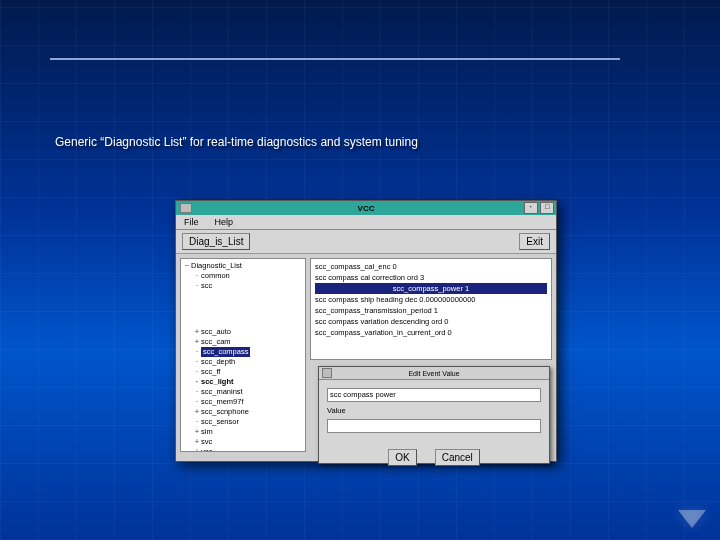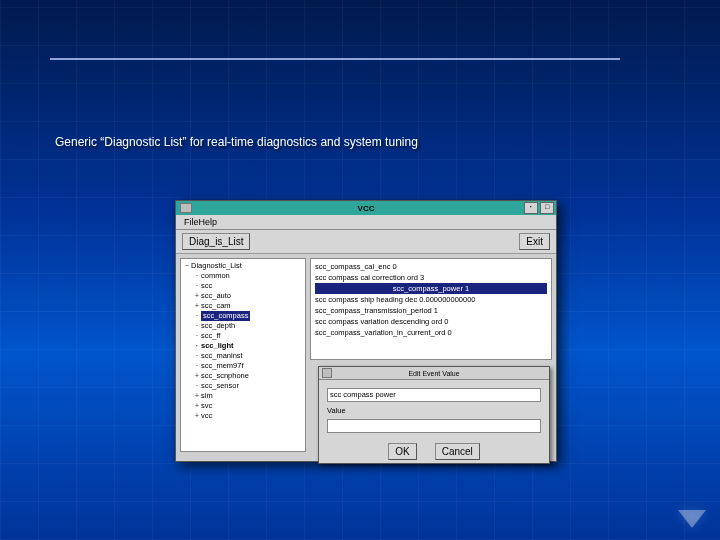--- a/index.html
+++ b/index.html
@@ -6,38 +6,38 @@
   .slide{width:720px;height:540px;background:linear-gradient(180deg,#001a4d 0%,#003399 40%,#0055cc 65%,#003399 100%);position:relative}
   .grid::before{content:"";position:absolute;inset:0;background-image:repeating-linear-gradient(0deg,rgba(255,255,255,.04) 0 1px,transparent 1px 38px),repeating-linear-gradient(90deg,rgba(255,255,255,.04) 0 1px,transparent 1px 38px);pointer-events:none}
   .title-line{position:absolute;left:55px;top:25px;color:#fff;font-size:24px;font-weight:bold;text-shadow:2px 2px 3px rgba(0,0,0,.6)}
   .title-underline{position:absolute;left:50px;top:58px;width:570px;height:2px;background:#8fa5d9}
   .sub-line{position:absolute;left:55px;top:135px;color:#fff;font-size:12px;text-shadow:2px 2px 3px rgba(0,0,0,.6)}
   .app-win{position:absolute;left:175px;top:200px;width:380px;height:260px;background:#cfcfcf;border:1px solid #555;box-shadow:4px 4px 12px rgba(0,0,0,.7);font-size:9px;color:#000}
   .tbar{height:14px;background:#2fa69a;display:flex;align-items:center;justify-content:center;color:#000;font-weight:bold;font-size:8px;position:relative}
   .tbar .winbtn{position:absolute;right:2px;top:1px;display:flex;gap:2px}
   .tbar .wb{width:12px;height:10px;background:#d4d4d4;border:1px solid #666;font-size:7px;line-height:8px;text-align:center}
   .tbar .dash{position:absolute;left:4px;top:2px;width:10px;height:8px;background:#bdbdbd;border:1px solid #777}
-  .menurow{display:flex;padding:2px 8px;background:#d6d6d6;border-bottom:1px solid #888}
+  .menurow{display:flex;gap:16px;padding:2px 8px;background:#d6d6d6;border-bottom:1px solid #888}
   .menurow span{font-size:9px}
   .toolrow{display:flex;align-items:center;justify-content:space-between;padding:3px 6px;background:#d6d6d6;border-bottom:1px solid #999}
   .btn{background:#d9d9d9;border:1px solid #888;border-right-color:#555;border-bottom-color:#555;padding:2px 6px;font-size:10px}
   .body{display:flex;height:202px}
   .tree{width:120px;background:#fff;border:1px solid #888;margin:4px;overflow:hidden;padding:2px 2px;font-size:7.5px;line-height:10px}
   .tree .node{white-space:nowrap}
   .tree .exp{display:inline-block;width:8px;text-align:center;color:#444}
   .tree .sel{background:#1a237e;color:#fff;padding:0 2px;display:inline-block}
   .right{flex:1;position:relative;margin:4px 4px 4px 0}
   .list{background:#fff;border:1px solid #888;height:96px;padding:2px 4px;font-size:7.5px;line-height:11px;overflow:hidden}
   .list .selrow{background:#1a237e;color:#fff;text-align:center}
   .dlg{position:absolute;left:8px;top:108px;width:230px;height:96px;background:#d6d6d6;border:1px solid #555;box-shadow:2px 2px 4px rgba(0,0,0,.5)}
   .dlg .dtbar{height:12px;background:#d0d0d0;border-bottom:1px solid #888;font-size:7px;display:flex;align-items:center;justify-content:center;position:relative}
   .dlg .dash2{position:absolute;left:3px;top:1px;width:8px;height:8px;background:#bdbdbd;border:1px solid #777}
   .dlg .body2{padding:4px 8px;font-size:7.5px}
   .dlg .field{background:#fff;border:1px solid #888;height:12px;margin-top:4px;padding:0 2px;line-height:12px}
-  .dlg .btnrow{display:flex;justify-content:center;gap:18px;margin-top:10px}
+  .dlg .btnrow{display:flex;justify-content:center;gap:18px;margin-top:16px}
   .tri{position:absolute;right:14px;bottom:12px;width:0;height:0;border-left:14px solid transparent;border-right:14px solid transparent;border-top:18px solid rgba(255,255,255,.35);filter:drop-shadow(0 0 6px rgba(255,255,255,.4))}
 </style>
 </head>
 <body>
 
 <div class="slide grid">
   <div class="title-underline"></div>
   <div class="sub-line">Generic “Diagnostic List” for real-time diagnostics and system tuning</div>
 
   <div class="app-win">
@@ -56,21 +56,21 @@
     <div class="toolrow">
       <div class="btn">Diag_is_List</div>
       <div class="btn">Exit</div>
     </div>
     <div class="body">
       <div class="tree">
         <div class="node"><span class="exp">−</span><span>Diagnostic_List</span></div>
         <div id="tree-items">
             <div class="node" style="padding-left: 10px;"><span class="exp">·</span><span>common</span></div>
             <div class="node" style="padding-left: 10px;"><span class="exp">·</span><span>scc</span></div>
-            <div class="node" style="padding-left: 10px;"><span class="exp">+</span><span>scc_auto</span></div>
+            <div class="node" style="padding-left: 10px; margin-top: 36px;"><span class="exp">+</span><span>scc_auto</span></div>
             <div class="node" style="padding-left: 10px;"><span class="exp">+</span><span>scc_cam</span></div>
             <div class="node" style="padding-left: 10px;"><span class="exp">·</span><span class="sel">scc_compass</span></div>
             <div class="node" style="padding-left: 10px;"><span class="exp">·</span><span>scc_depth</span></div>
             <div class="node" style="padding-left: 10px;"><span class="exp">·</span><span>scc_ff</span></div>
             <div class="node" style="padding-left: 10px; font-weight: bold;"><span class="exp">·</span><span>scc_light</span></div>
             <div class="node" style="padding-left: 10px;"><span class="exp">·</span><span>scc_maninst</span></div>
             <div class="node" style="padding-left: 10px;"><span class="exp">·</span><span>scc_mem97f</span></div>
             <div class="node" style="padding-left: 10px;"><span class="exp">+</span><span>scc_scnphone</span></div>
             <div class="node" style="padding-left: 10px;"><span class="exp">·</span><span>scc_sensor</span></div>
             <div class="node" style="padding-left: 10px;"><span class="exp">+</span><span>sim</span></div>

